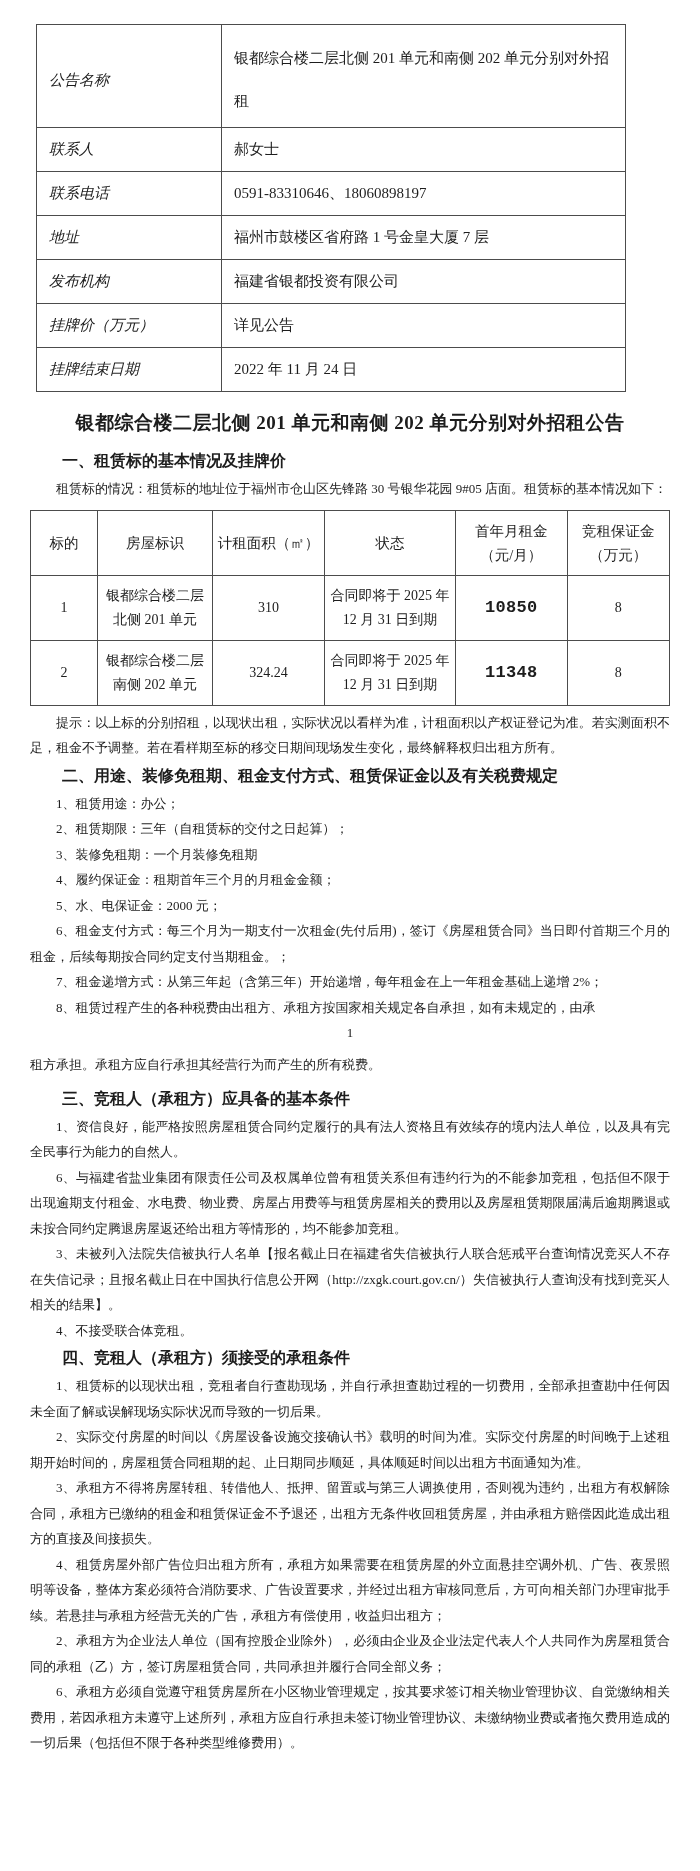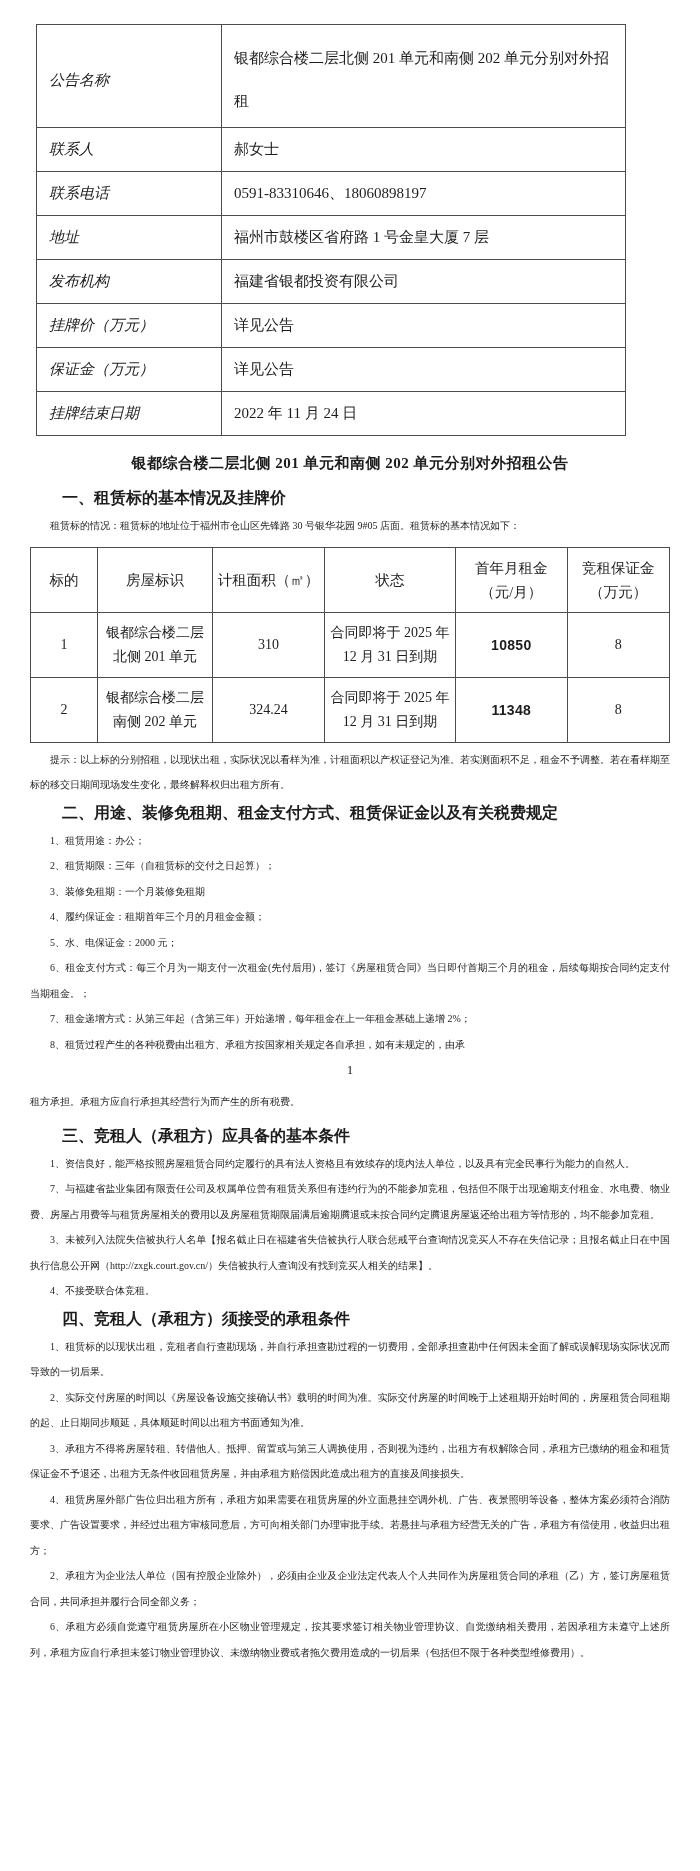--- a/index.html
+++ b/index.html
@@ -16,26 +16,26 @@
   .info-table td{
     border:1px solid #4c4c4c;
     padding:9px 12px;
     vertical-align:middle;
     line-height:25px;
   }
   .info-table td.lbl{width:160px;font-style:italic;}
   .info-table tr.tall td{line-height:43px;padding-top:12px;padding-bottom:4px;}
   
   .doc-title{
-    text-align:center;font-weight:bold;font-size:15px;
+    text-align:center;font-weight:bold;font-size:19px;
     margin:18px 0 12px 0;letter-spacing:.5px;
   }
   
   .para{
-    font-size:10px;line-height:25.5px;
+    font-size:13px;line-height:25.5px;
     text-align:justify;margin:0;
     text-indent:2em;
   }
   .para.noindent{text-indent:0;}
   .sec-heading{
     font-weight:bold;font-size:16px;line-height:26px;
     margin:2px 0;text-indent:2em;
   }
   .gap-sm{height:6px;}
   
@@ -47,22 +47,22 @@
     white-space:pre-line;
   }
   .listing-table th{font-weight:normal;font-size:14.5px;}
   .listing-table col.c-id{width:10.5%;}
   .listing-table col.c-house{width:18%;}
   .listing-table col.c-area{width:17.5%;}
   .listing-table col.c-status{width:20.5%;}
   .listing-table col.c-rent{width:17.5%;}
   .listing-table col.c-deposit{width:16%;}
   .listing-table td.rent{
-    font-family:Liberation Sans, sans-serif;
-    font-weight:700;font-size:14px;letter-spacing:.3px;
+    font-family:Liberation Mono, monospace;
+    font-weight:700;font-size:17px;letter-spacing:.3px;
   }
   
   .page-number{text-align:center;font-size:13px;line-height:22px;margin:2px 0;}
 </style>
 </head>
 <body>
 
 <div class="page">
 
   <table class="info-table">
@@ -82,24 +82,20 @@
       <tr>
         <td class="lbl">地址</td>
         <td>福州市鼓楼区省府路 1 号金皇大厦 7 层</td>
       </tr>
       <tr>
         <td class="lbl">发布机构</td>
         <td>福建省银都投资有限公司</td>
       </tr>
       <tr>
         <td class="lbl">挂牌价（万元）</td>
-        <td>详见公告</td>
-      </tr>
-      <tr>
-        <td class="lbl">保证金（万元）</td>
         <td>详见公告</td>
       </tr>
       <tr>
         <td class="lbl">挂牌结束日期</td>
         <td>2022 年 11 月 24 日</td>
       </tr>
     </tbody>
   </table>
 
   <div class="doc-title">银都综合楼二层北侧 201 单元和南侧 202 单元分别对外招租公告</div>
@@ -162,21 +158,21 @@
   <p class="para">7、租金递增方式：从第三年起（含第三年）开始递增，每年租金在上一年租金基础上递增 2%；</p>
   <p class="para">8、租赁过程产生的各种税费由出租方、承租方按国家相关规定各自承担，如有未规定的，由承</p>
 
   <div class="page-number">1</div>
   <div class="gap-sm"></div>
   <p class="para noindent">租方承担。承租方应自行承担其经营行为而产生的所有税费。</p>
   <div class="gap-sm"></div>
 
   <div class="sec-heading">三、竞租人（承租方）应具备的基本条件</div>
   <p class="para">1、资信良好，能严格按照房屋租赁合同约定履行的具有法人资格且有效续存的境内法人单位，以及具有完全民事行为能力的自然人。</p>
-  <p class="para">7、与福建省盐业集团有限责任公司及权属单位曾有租赁关系但有违约行为的不能参加竞租，包括但不限于出现逾期支付租金、水电费、物业费、房屋占用费等与租赁房屋相关的费用以及房屋租赁期限届满后逾期腾退或未按合同约定腾退房屋返还给出租方等情形的，均不能参加竞租。</p>
+  <p class="para">6、与福建省盐业集团有限责任公司及权属单位曾有租赁关系但有违约行为的不能参加竞租，包括但不限于出现逾期支付租金、水电费、物业费、房屋占用费等与租赁房屋相关的费用以及房屋租赁期限届满后逾期腾退或未按合同约定腾退房屋返还给出租方等情形的，均不能参加竞租。</p>
   <p class="para">3、未被列入法院失信被执行人名单【报名截止日在福建省失信被执行人联合惩戒平台查询情况竞买人不存在失信记录；且报名截止日在中国执行信息公开网（http://zxgk.court.gov.cn/）失信被执行人查询没有找到竞买人相关的结果】。</p>
   <p class="para">4、不接受联合体竞租。</p>
 
   <div class="sec-heading">四、竞租人（承租方）须接受的承租条件</div>
   <p class="para">1、租赁标的以现状出租，竞租者自行查勘现场，并自行承担查勘过程的一切费用，全部承担查勘中任何因未全面了解或误解现场实际状况而导致的一切后果。</p>
   <p class="para">2、实际交付房屋的时间以《房屋设备设施交接确认书》载明的时间为准。实际交付房屋的时间晚于上述租期开始时间的，房屋租赁合同租期的起、止日期同步顺延，具体顺延时间以出租方书面通知为准。</p>
   <p class="para">3、承租方不得将房屋转租、转借他人、抵押、留置或与第三人调换使用，否则视为违约，出租方有权解除合同，承租方已缴纳的租金和租赁保证金不予退还，出租方无条件收回租赁房屋，并由承租方赔偿因此造成出租方的直接及间接损失。</p>
   <p class="para">4、租赁房屋外部广告位归出租方所有，承租方如果需要在租赁房屋的外立面悬挂空调外机、广告、夜景照明等设备，整体方案必须符合消防要求、广告设置要求，并经过出租方审核同意后，方可向相关部门办理审批手续。若悬挂与承租方经营无关的广告，承租方有偿使用，收益归出租方；</p>
   <p class="para">2、承租方为企业法人单位（国有控股企业除外），必须由企业及企业法定代表人个人共同作为房屋租赁合同的承租（乙）方，签订房屋租赁合同，共同承担并履行合同全部义务；</p>
   <p class="para">6、承租方必须自觉遵守租赁房屋所在小区物业管理规定，按其要求签订相关物业管理协议、自觉缴纳相关费用，若因承租方未遵守上述所列，承租方应自行承担未签订物业管理协议、未缴纳物业费或者拖欠费用造成的一切后果（包括但不限于各种类型维修费用）。</p>

